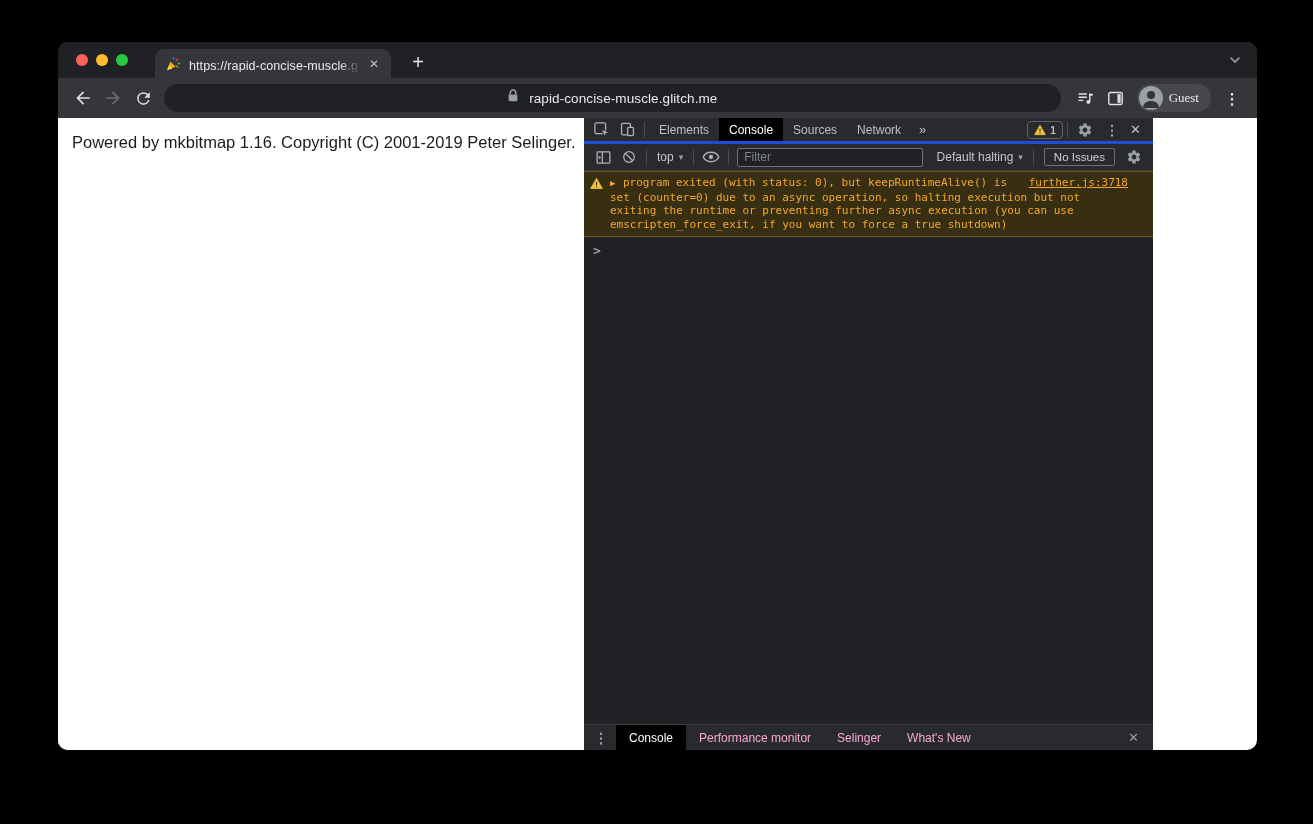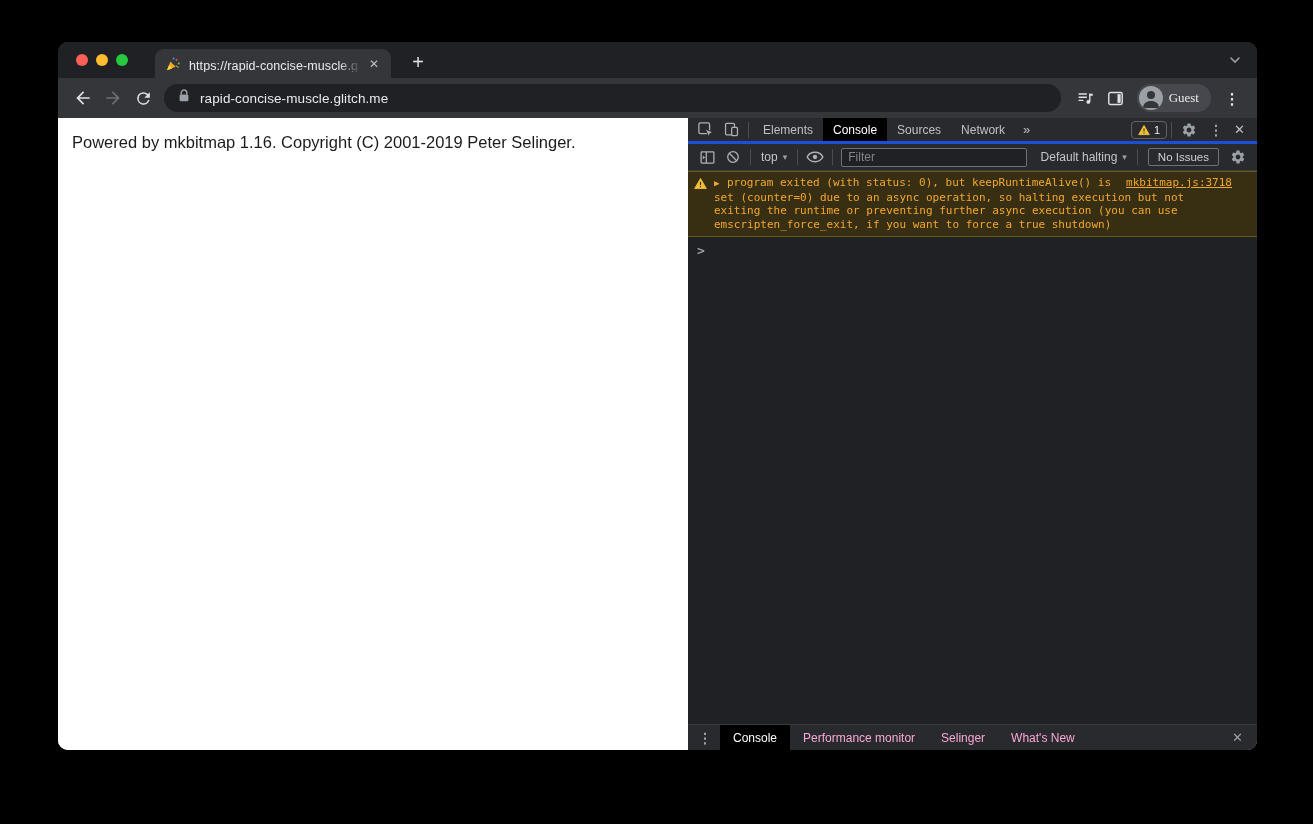--- a/index.html
+++ b/index.html
@@ -28,32 +28,32 @@
     background:linear-gradient(to right,rgba(53,54,58,0),var(--browser-toolbar-bg));}
   .tab-close{color:#bdc1c6;font-size:12px;width:18px;height:18px;border-radius:50%;
     display:flex;align-items:center;justify-content:center;margin-left:4px;}
   .newtab{position:absolute;left:346px;bottom:2px;width:28px;height:28px;color:#dfe1e5;font-size:20px;
     font-weight:300;display:flex;align-items:center;justify-content:center;border-radius:50%;}
   .tabsearch{position:absolute;right:15px;top:11px;width:14px;height:14px;}
   
   .toolbar{height:40px;background:var(--browser-toolbar-bg);display:flex;align-items:center;padding:0 10px;}
   .nav-btn{width:30px;height:30px;display:flex;align-items:center;justify-content:center;border-radius:50%;flex:0 0 auto;}
   .url-pill{flex:1;height:28px;background:#202124;border-radius:14px;display:flex;align-items:center;
-    padding:0 14px;margin:0 10px 0 6px;gap:10px;min-width:0;}
+    padding:0 14px;margin:0 10px 0 6px;gap:10px;min-width:0;justify-content:center;}
   .url-text{color:#e8eaed;font-size:13.5px;letter-spacing:.1px;white-space:nowrap;overflow:hidden;}
   .tb-icon{width:30px;height:30px;display:flex;align-items:center;justify-content:center;flex:0 0 auto;}
   .guest-pill{height:28px;background:#46484d;border-radius:14px;display:flex;align-items:center;
     padding:0 12px 0 2px;gap:6px;margin:0 6px;flex:0 0 auto;font-family:Liberation Serif, serif;}
   .avatar{width:24px;height:24px;border-radius:50%;background:#9aa0a6;overflow:hidden;display:flex;
     align-items:flex-end;justify-content:center;}
   .guest-label{color:#e8eaed;font-size:13px;}
   .kebab{color:#dfe1e5;font-size:15px;line-height:1;letter-spacing:0;font-weight:700;}
   
   .content{display:flex;height:632px;background:#fff;}
-  .page{width:630px;background:#fff;color:#1b1b1b;padding:15px 0 0 14px;font-size:16.5px;}
+  .page{width:526px;background:#fff;color:#1b1b1b;padding:15px 0 0 14px;font-size:16.5px;}
   
   .devtools{width:569px;display:flex;flex-direction:column;background:var(--devtools-bg);
     color:#bdc1c6;font-size:12px;}
   .dt-tabbar{height:26px;background:var(--devtools-toolbar-bg);display:flex;align-items:center;
     border-bottom:3px solid #1d4ed8;padding:0 6px 0 4px;flex:0 0 26px;}
   .icon-btn{width:26px;height:22px;display:flex;align-items:center;justify-content:center;flex:0 0 auto;}
   .vdiv{width:1px;height:16px;background:#4a4c4f;margin:0 4px;flex:0 0 1px;}
   .dt-tab{height:100%;display:flex;align-items:center;padding:0 10px;color:#bdc1c6;flex:0 0 auto;}
   .dt-tab.active{background:#000;color:#fff;}
   .more-tabs{color:#bdc1c6;padding:0 8px;font-size:13px;}
@@ -267,21 +267,21 @@
       <div class="dt-messages">
         <div class="warning-block">
           <span class="warn-glyph">
             <svg viewBox="0 0 16 16" width="13" height="13">
               <path d="M8 1.8 L15.2 14.2 H.8 Z" fill="#f2c03c" stroke="#f2c03c" stroke-width="1" stroke-linejoin="round"></path>
               <rect x="7.3" y="6" width="1.4" height="4" fill="#332b00"></rect>
               <rect x="7.3" y="11.2" width="1.4" height="1.4" fill="#332b00"></rect>
             </svg>
           </span>
           <div class="msg-body">
-            <a class="src-link">mkbitmap.js:3718</a>
+            <a class="src-link">further.js:3718</a>
             <span class="expand-arrow">▶</span><span>program exited (with status: 0), but keepRuntimeAlive() is set (counter=0) due to an async operation, so halting execution but not exiting the runtime or preventing further async execution (you can use emscripten_force_exit, if you want to force a true shutdown)</span>
           </div>
         </div>
         <div class="prompt-row">
           <span>&gt;</span>
         </div>
         <div class="console-empty"></div>
       </div>
 
       <div class="dt-drawer">

